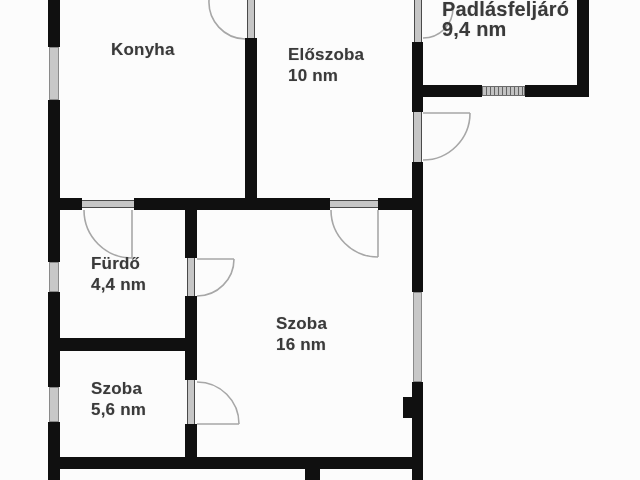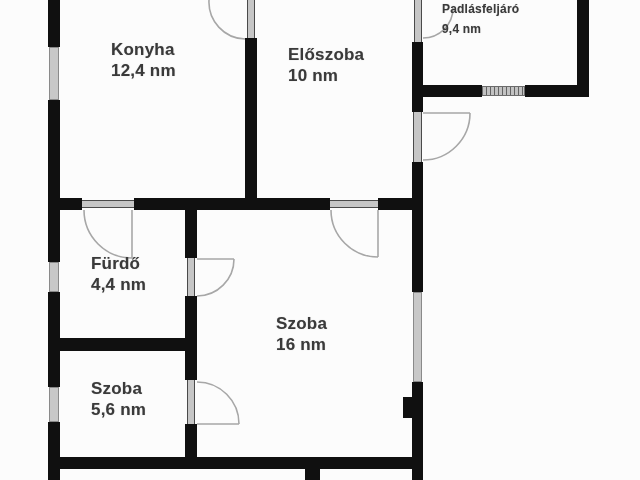--- a/index.html
+++ b/index.html
@@ -15,21 +15,21 @@
     position:absolute;background:#c2c2c2;box-shadow:0 0 0 1px #6b6b6b inset;
     background-image:repeating-linear-gradient(90deg, rgba(20,20,20,.55) 0 1px, rgba(0,0,0,0) 1px 4px);
   }
   #door-layer{position:absolute;left:0;top:0;pointer-events:none;}
   #door-layer path{fill:none;stroke:#a7a7a7;stroke-width:1.6;}
   .room-label{
     position:absolute;color:#3a3a3a;font-weight:bold;font-size:17px;line-height:21px;
     white-space:nowrap;letter-spacing:.2px;text-shadow:0 0 1px rgba(90,90,90,.35);
   }
   .room-label span{display:block;}
-  .room-label.small{font-size:12px;line-height:20px;}
+  .room-label.small{font-size:20px;line-height:20px;}
 </style>
 </head>
 <body>
 
 <div id="plan">
 
   <div class="wall" style="left:48px;top:0;width:12px;height:47px"></div>
   <div class="win" style="left:49px;top:47px;width:10px;height:53px"></div>
   <div class="wall" style="left:48px;top:100px;width:12px;height:162px"></div>
   <div class="win" style="left:49px;top:262px;width:10px;height:30px"></div>
@@ -81,21 +81,20 @@
     <path d="M 378,210 L 378,257"></path>
     <path d="M 331,210 A 47 47 0 0 0 378,257"></path>
     <path d="M 197,259 L 234,259"></path>
     <path d="M 234,259 A 37 37 0 0 1 197,296"></path>
     <path d="M 197,424 L 239,424"></path>
     <path d="M 197,382 A 42 42 0 0 1 239,424"></path>
   </svg>
 
   <div class="room-label" style="left:111px;top:39px">
     <span>Konyha</span>
-    <span>12,4 nm</span>
   </div>
   <div class="room-label" style="left:288px;top:44px">
     <span>Előszoba</span>
     <span>10 nm</span>
   </div>
   <div class="room-label small" style="left:442px;top:-1px">
     <span>Padlásfeljáró</span>
     <span>9,4 nm</span>
   </div>
   <div class="room-label" style="left:91px;top:253px">

